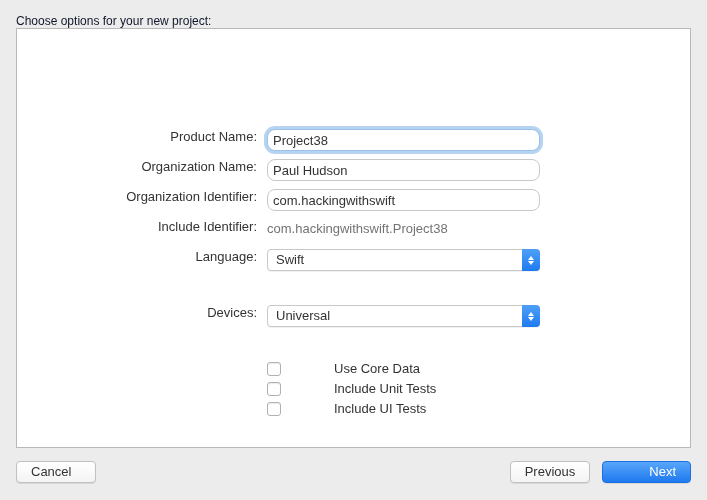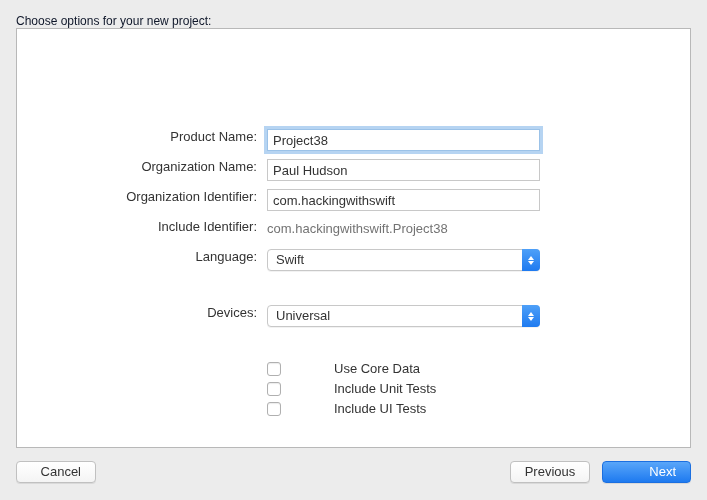--- a/index.html
+++ b/index.html
@@ -53,21 +53,21 @@
       color: #333;
     }
     .row-control {
       flex: 1;
       max-width: 273px;
     }
     .text-input {
       width: 100%;
       height: 22px;
       border: 1px solid #c8c8c8;
-      border-radius: 0;
+      border-radius: 8px;
       padding: 2px 5px;
       font-size: 13px;
       font-family: inherit;
       background: #fff;
       color: #333;
     }
     .text-input.focused {
       outline: none;
       border: 1px solid #9bc2e8;
       box-shadow: 0 0 0 3px rgba(110, 170, 230, 0.5);
@@ -156,21 +156,21 @@
       min-width: 80px;
       padding: 0 14px;
       border: 1px solid #c0c0c0;
       border-radius: 4px;
       background: linear-gradient(#ffffff, #f4f4f4);
       font-size: 13px;
       font-family: inherit;
       color: #333;
       cursor: default;
       box-shadow: 0 1px 0 rgba(0,0,0,0.08);
-      text-align: right;
+      text-align: left;
       line-height: 20px;
     }
     .btn + .btn {
       margin-left: 12px;
     }
     .btn.primary {
       background: linear-gradient(#59a6f9, #1e7af0);
       border: 1px solid #1b6fe0;
       color: #fff;
       padding-left: 46px;

